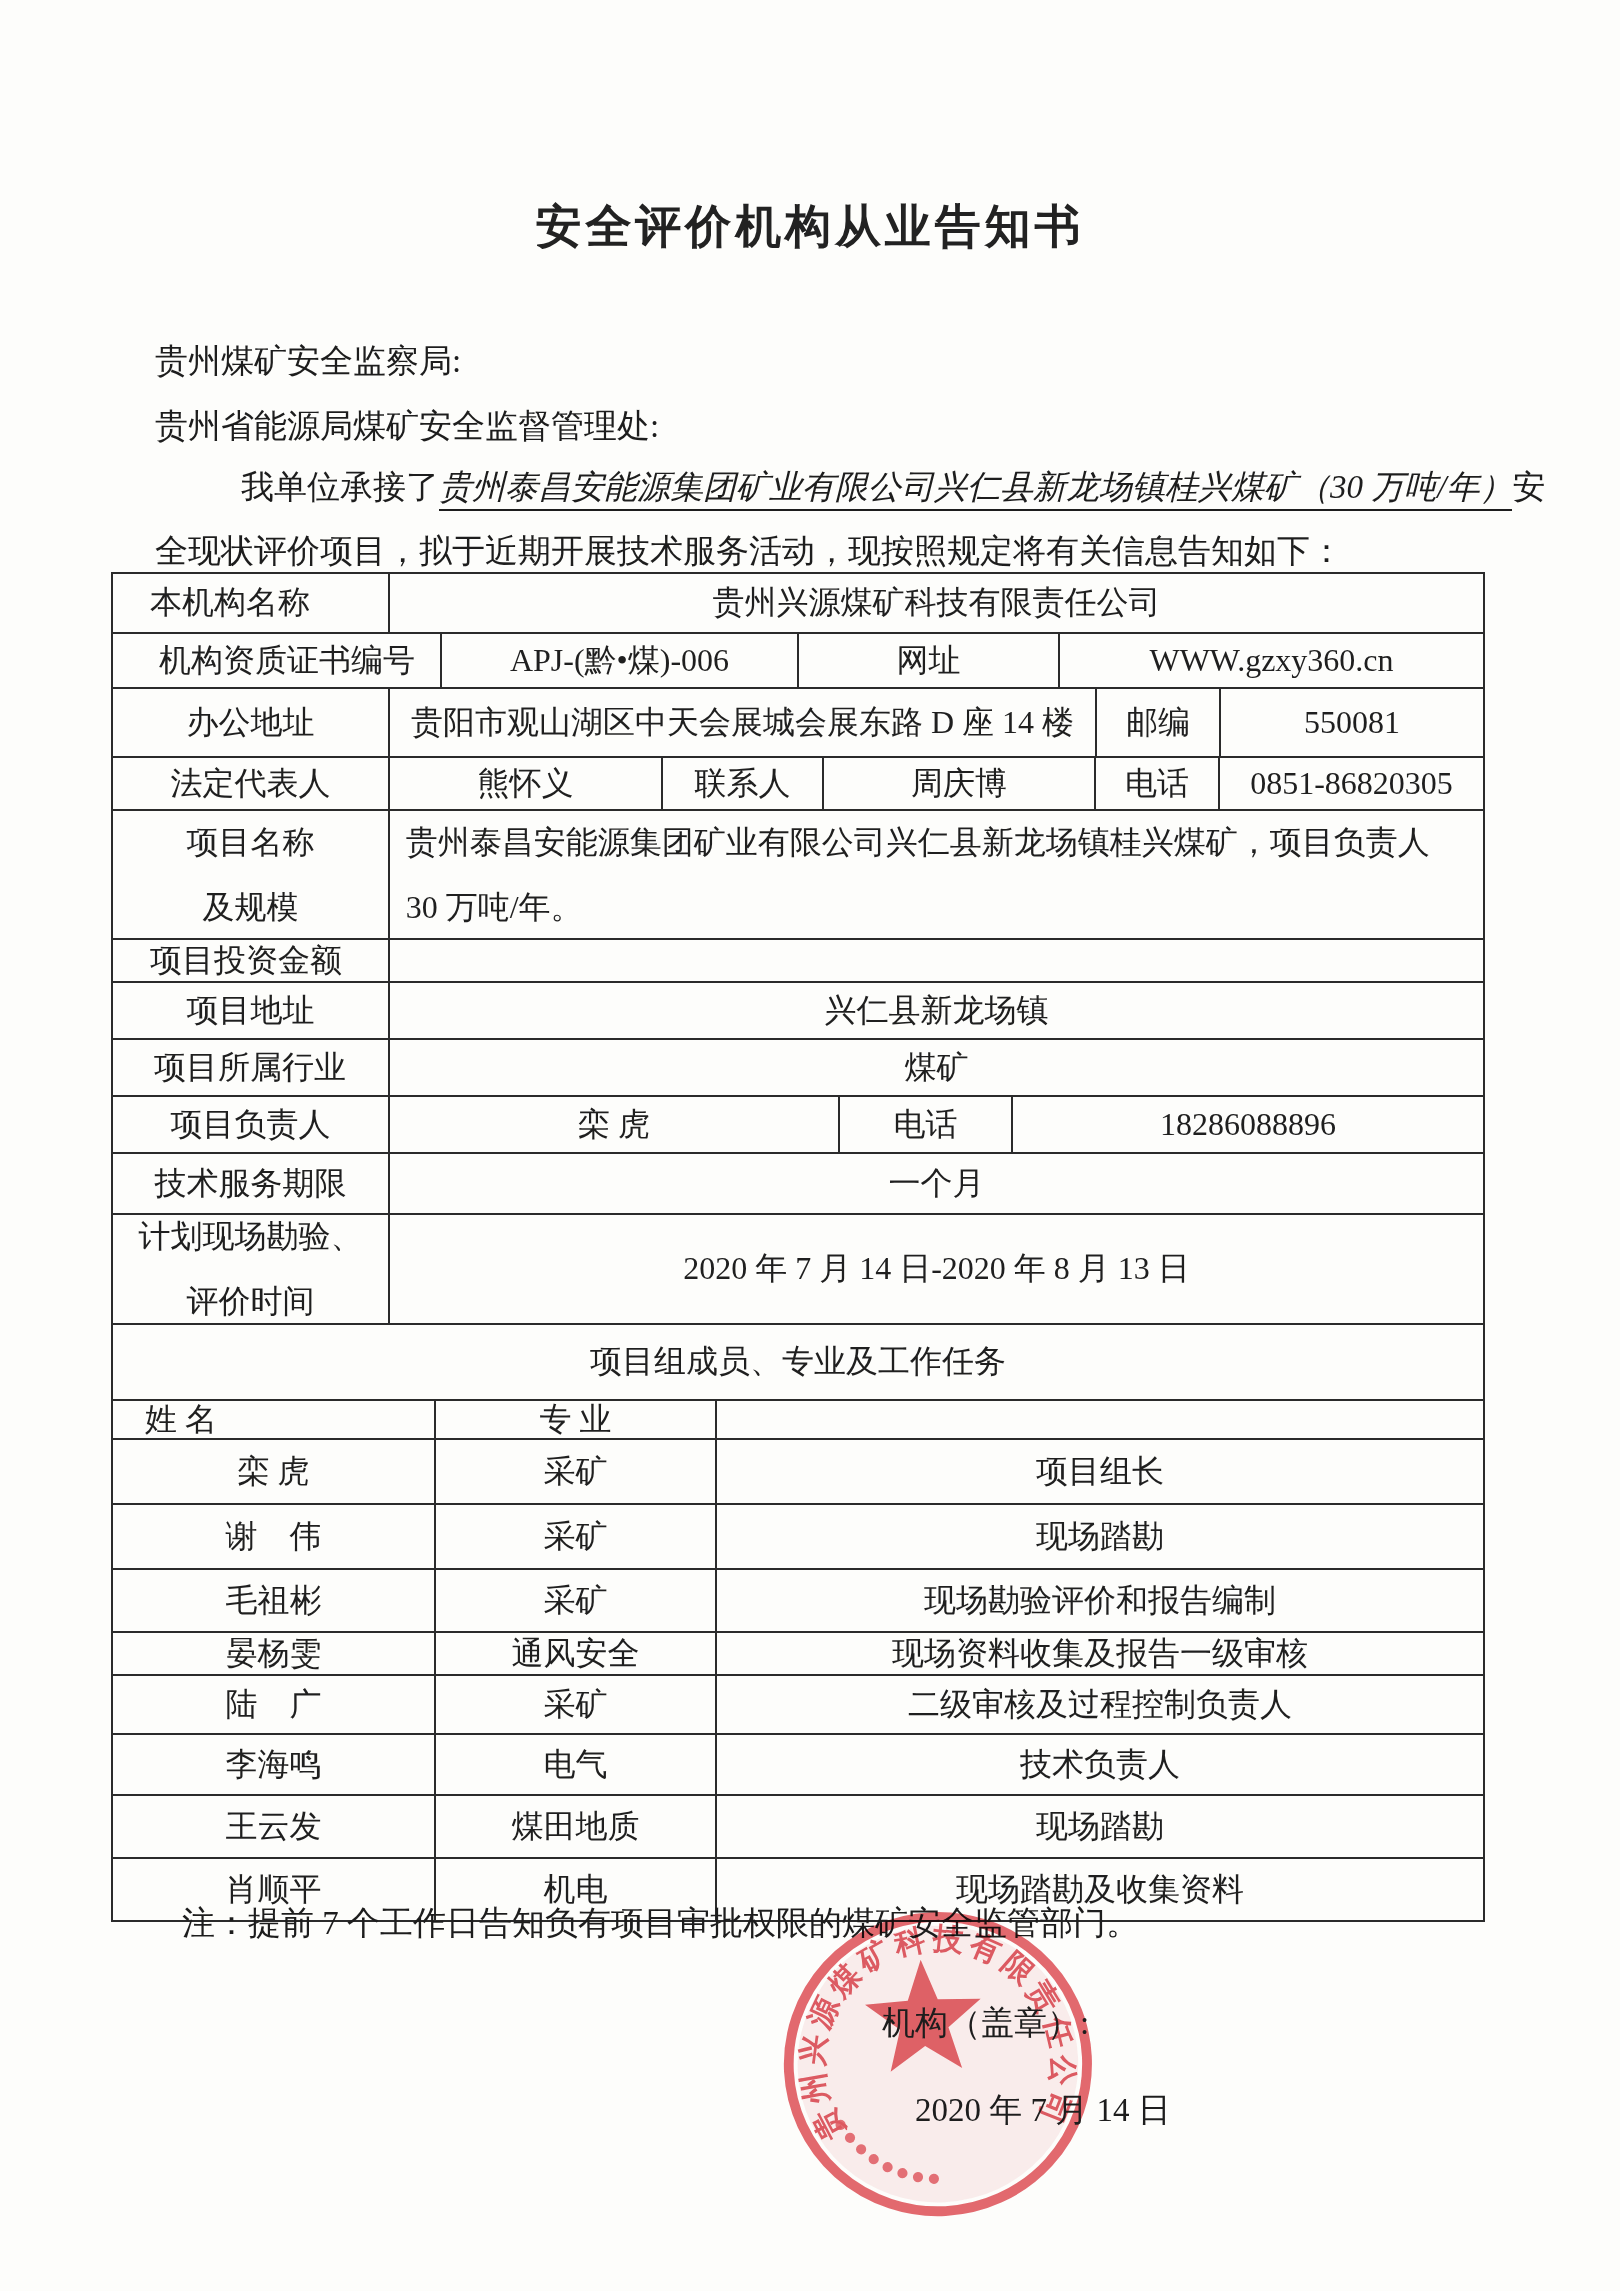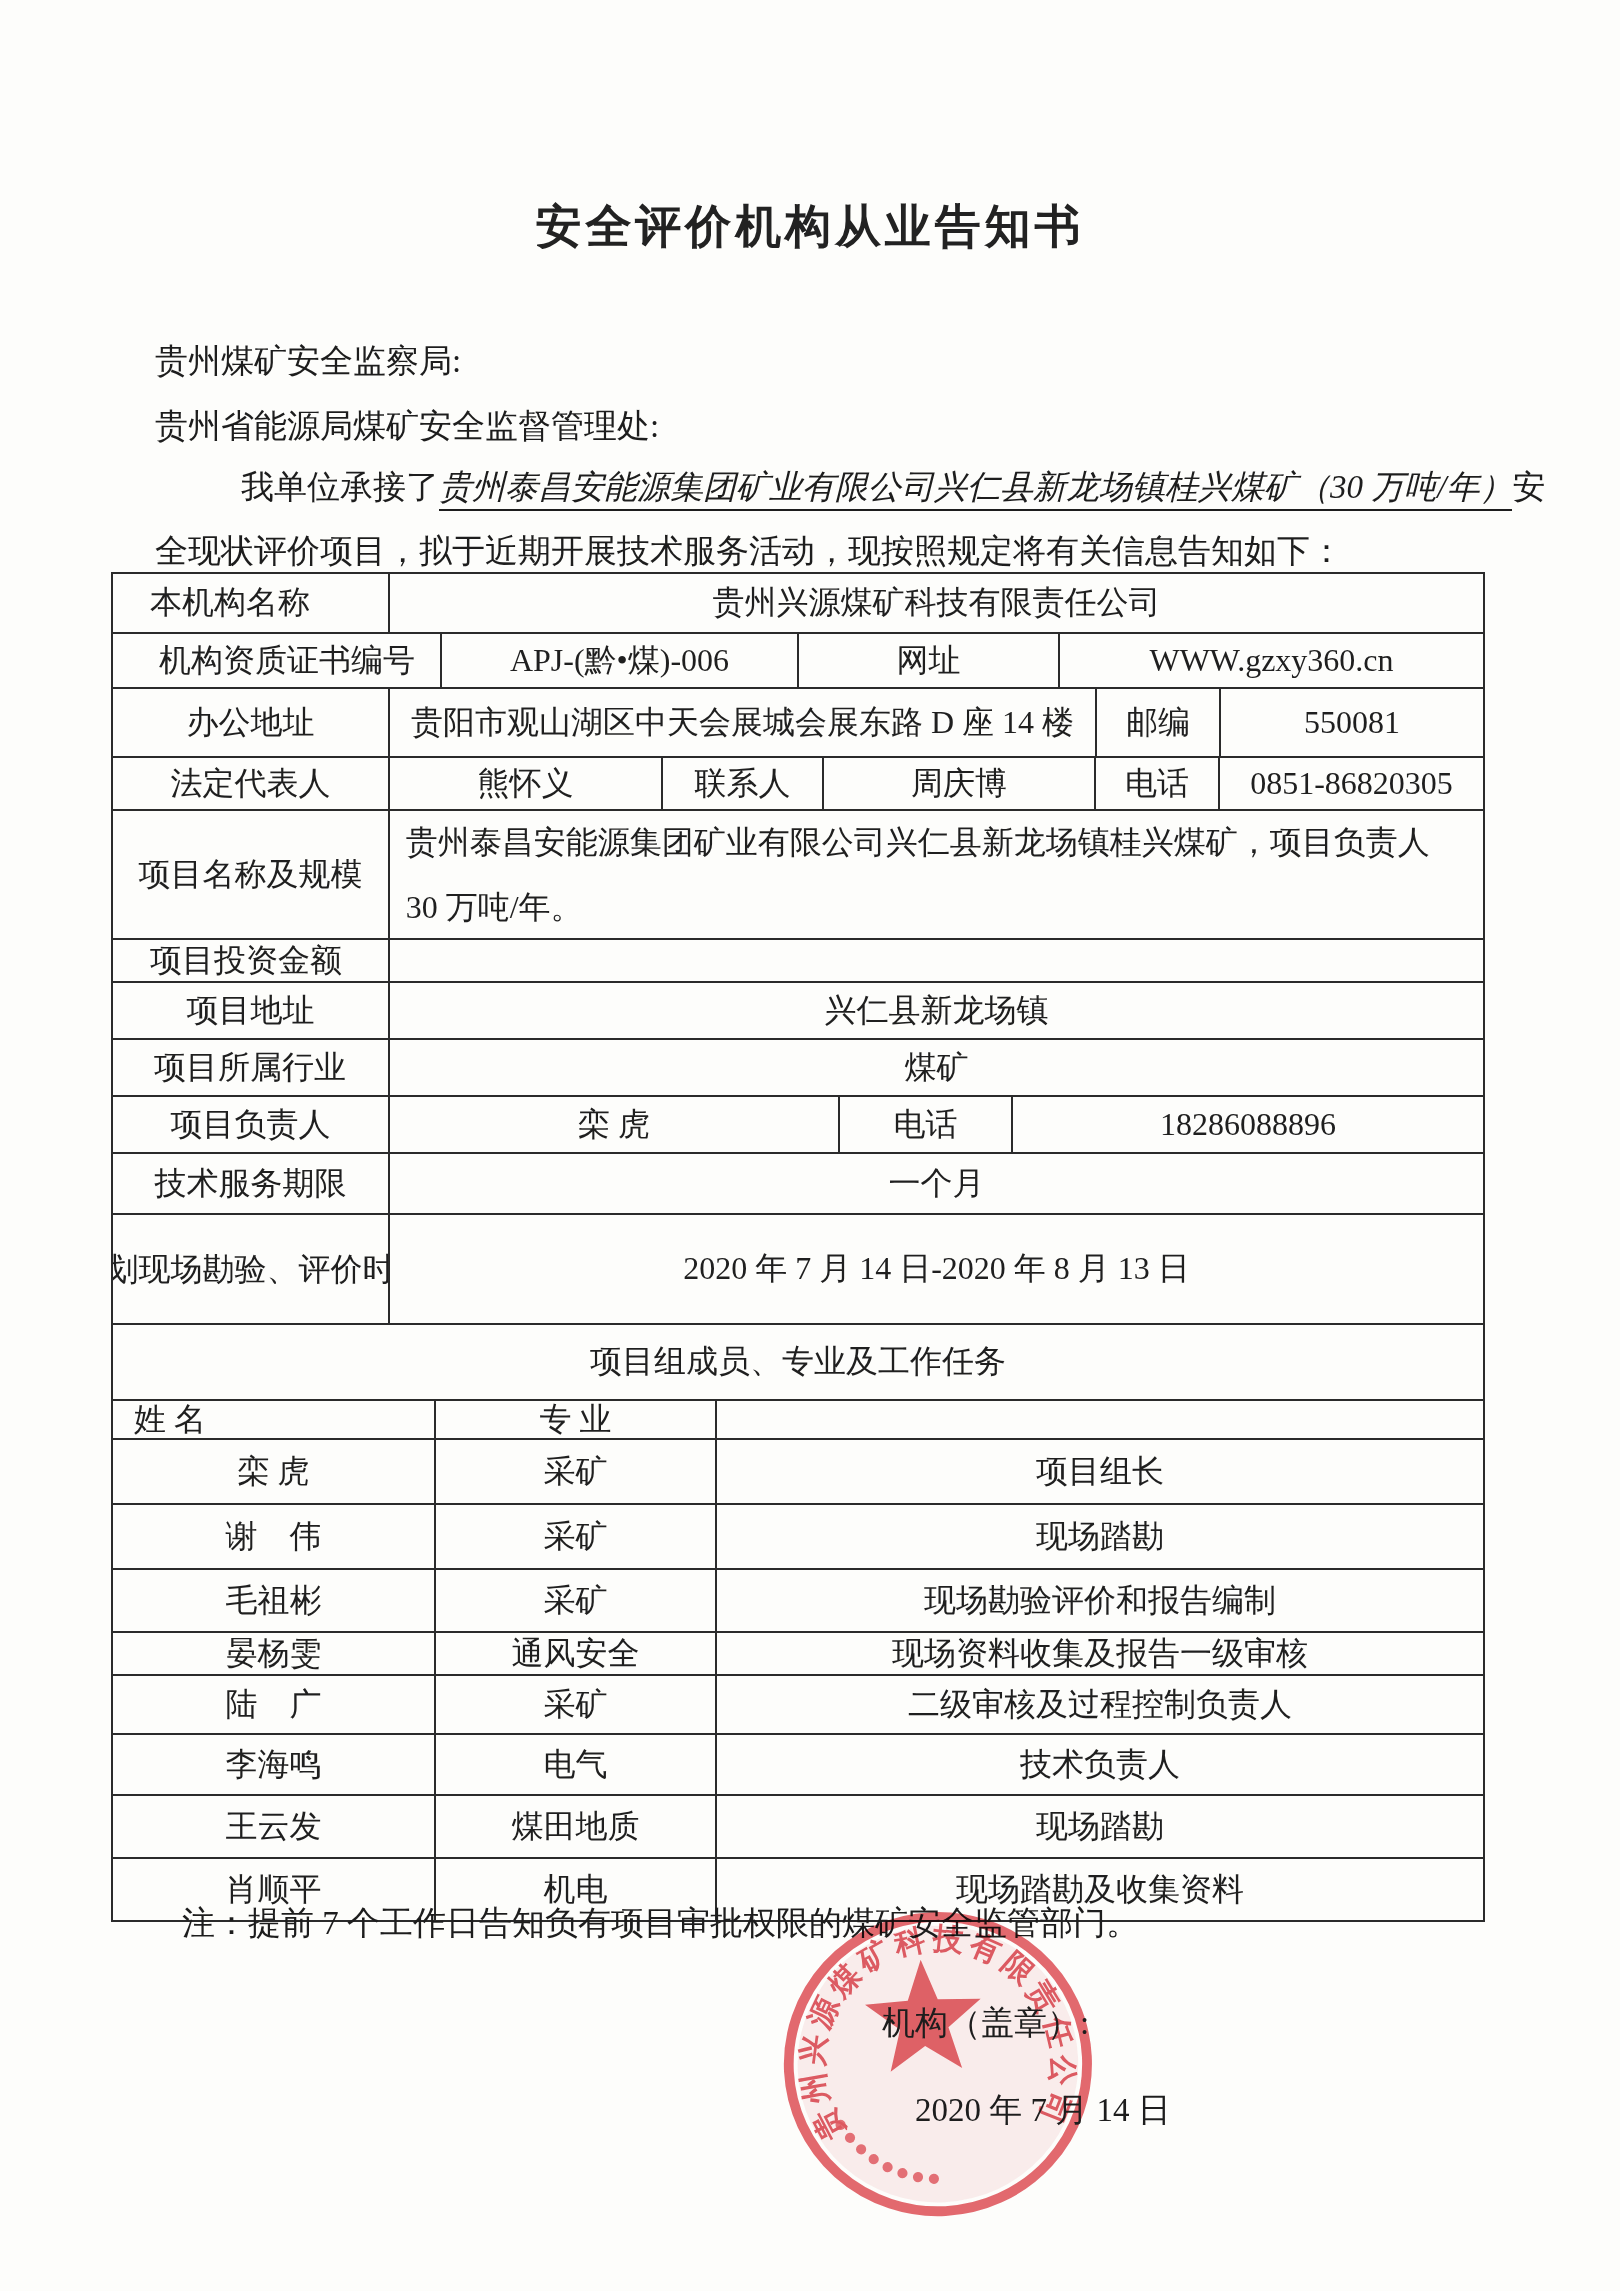--- a/index.html
+++ b/index.html
@@ -38,21 +38,21 @@
     box-sizing:border-box;
     display:flex;align-items:center;justify-content:center;
     text-align:center;
     overflow:hidden;
     white-space:nowrap;
   }
   .cell + .cell{border-left:2px solid #2b2b2b;}
   .cell.left{justify-content:flex-start;text-align:left;padding-left:37px;}
   .cell.leftpad{justify-content:flex-start;text-align:left;padding-left:15.7px;}
   .cell.grow{flex:1 1 auto;}
-  .two-line{display:flex;flex-direction:row;align-items:center;line-height:65px;}
+  .two-line{display:flex;flex-direction:column;align-items:center;line-height:65px;}
   .wrapval{white-space:normal;line-height:65px;}
   
   .note{left:182px;top:1901px;}
   .sig{left:882px;top:2001px;z-index:3;}
   .date{left:915px;top:2088px;z-index:3;}
   .stamp{
     position:absolute;left:779px;top:1909px;width:318px;height:314px;
     mix-blend-mode:multiply;opacity:.88;z-index:2;
     transform:rotate(-3deg);
   }
@@ -150,21 +150,21 @@
         </span>
       </div>
       <div class="cell grow">2020 年 7 月 14 日-2020 年 8 月 13 日</div>
     </div>
 
     <div class="row" style="height:76px">
       <div class="cell grow">项目组成员、专业及工作任务</div>
     </div>
 
     <div class="row" style="height:39px">
-      <div class="cell left" style="width:321px;padding-left:21px">姓  名</div>
+      <div class="cell left" style="width:321px;padding-left:32px">姓  名</div>
       <div class="cell" style="width:281px">专 业</div>
       <div class="cell grow"></div>
     </div>
 
     <div class="row" style="height:65px">
       <div class="cell" style="width:321px">栾 虎</div>
       <div class="cell" style="width:281px">采矿</div>
       <div class="cell grow">项目组长</div>
     </div>
     <div class="row" style="height:65px">

